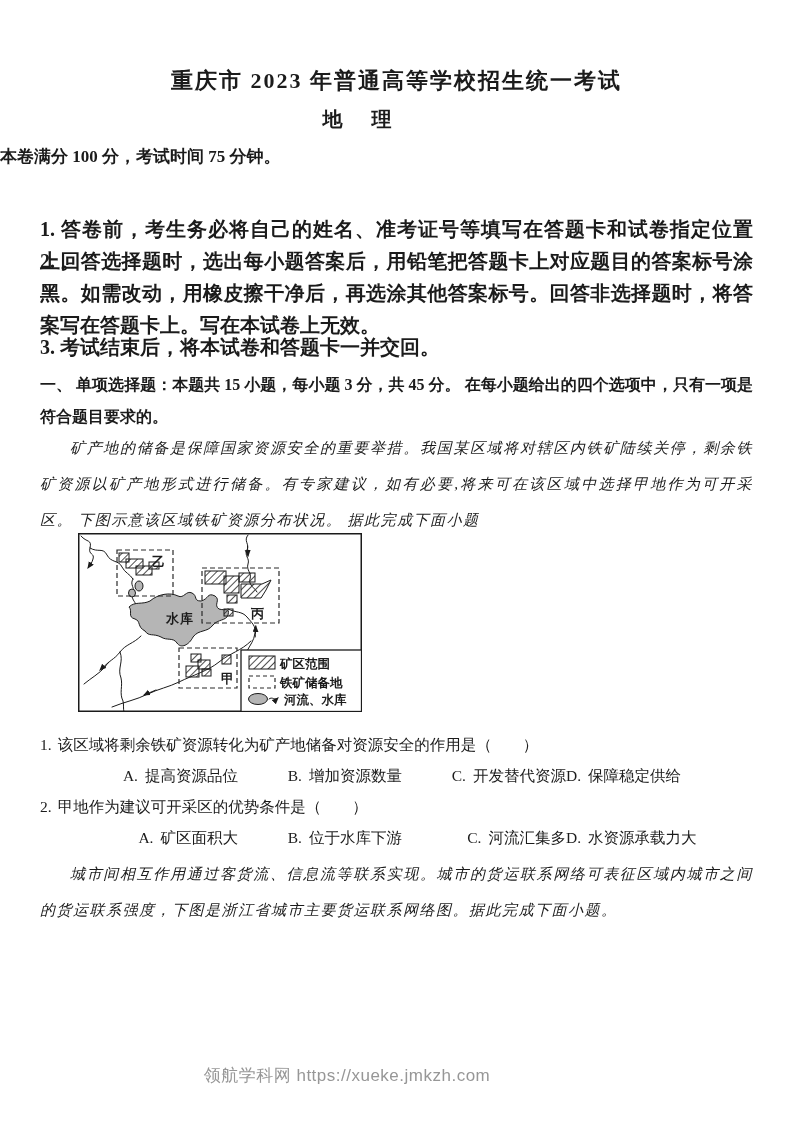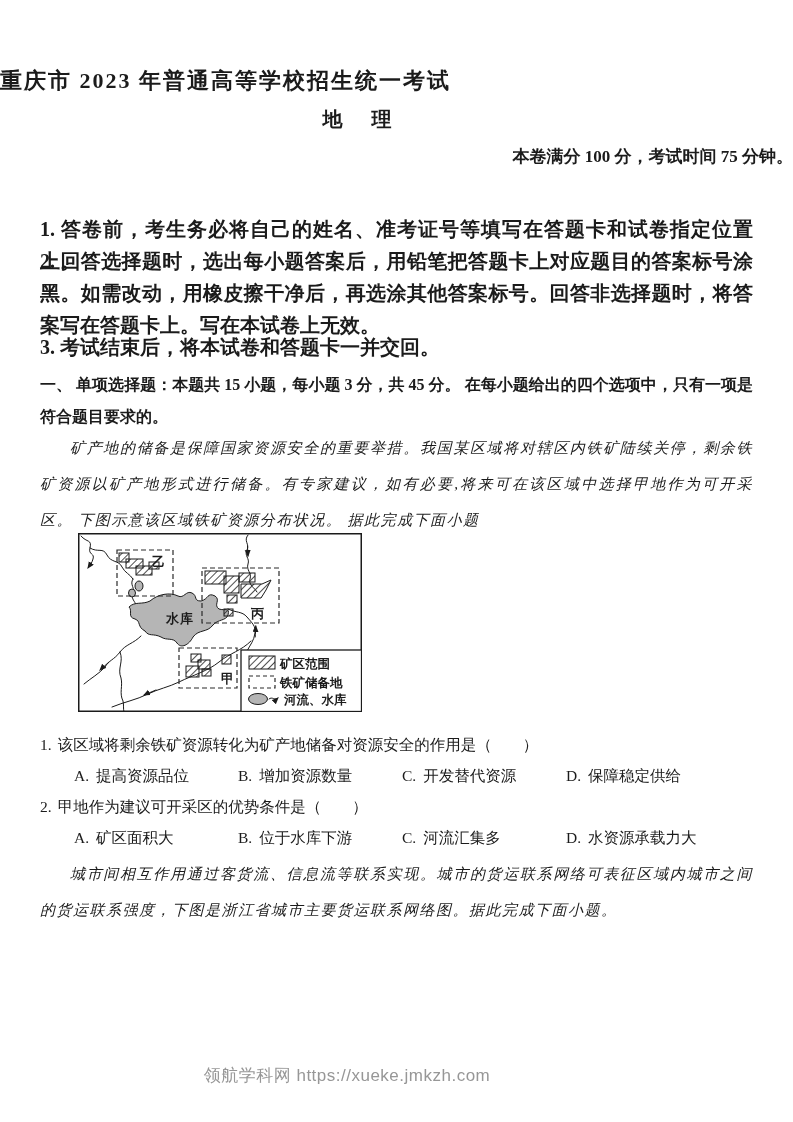--- a/index.html
+++ b/index.html
@@ -2,32 +2,32 @@
 <html><head>
 <meta charset="utf-8">
 <style>
   html,body{margin:0;padding:0;background:#e8e8e8;}
   .page{
     position:relative;width:793px;height:1122px;background:#ffffff;
     overflow:hidden;margin:0 auto;
     font-family:"Liberation Serif","DejaVu Serif",serif;color:#1b1b1b;
   }
   .abs{position:absolute;left:40px;width:713px;margin:0;}
-  .title{top:66px;left:0;width:793px;text-align:left;font-size:22px;font-weight:bold;letter-spacing:2px;}
+  .title{top:66px;left:0;width:793px;text-align:center;font-size:22px;font-weight:bold;letter-spacing:2px;}
   .subject{top:106px;left:0;width:714px;text-align:center;font-size:20px;font-weight:bold;letter-spacing:12px;text-indent:12px;}
-  .exam-info{top:145px;left:0;width:793px;text-align:right;font-size:17px;font-weight:bold;}
+  .exam-info{top:145px;left:0;width:793px;text-align:left;font-size:17px;font-weight:bold;}
   .notice-heading{top:180px;font-size:16px;font-weight:bold;}
   .notice-item{font-size:20px;line-height:32px;font-weight:bold;text-align:justify;}
   .section-heading{top:369px;font-size:16px;line-height:32px;font-weight:bold;text-align:justify;}
   .passage{font-style:italic;font-size:15px;line-height:36px;letter-spacing:1.5px;text-indent:2em;text-align:justify;}
   .passage1{top:430px;}
   .passage2{top:856px;}
   .question{font-size:15.5px;line-height:20px;}
   .q-number{margin-right:6px;}
-  .options-row{display:flex;padding-left:34px;box-sizing:border-box;font-size:15.5px;line-height:20px;}
+  .options-row{display:flex;padding-left:34px;box-sizing:border-box;font-size:15.5px;line-height:20px;text-align:right;}
   .opt{flex:none;width:164px;white-space:nowrap;}
   .opt:last-child{width:auto;}
   .opt-label{margin-right:7px;}
   .map-figure{top:533px;left:78px;width:284px;height:179px;}
   .map-figure svg{display:block;}
   .map-figure text{font-family:"Liberation Serif","DejaVu Serif",serif;font-weight:bold;fill:#1b1b1b;}
   .river{fill:none;stroke:#1b1b1b;stroke-width:1;stroke-linecap:round;}
   .mine{fill:url(#hatch);stroke:#1b1b1b;stroke-width:1;}
   .dashed-zone{fill:none;stroke:#2a2a2a;stroke-width:1.2;stroke-dasharray:5 3;}
   .watermark{top:1064px;left:0;width:694px;text-align:center;color:#979797;font-size:17px;

